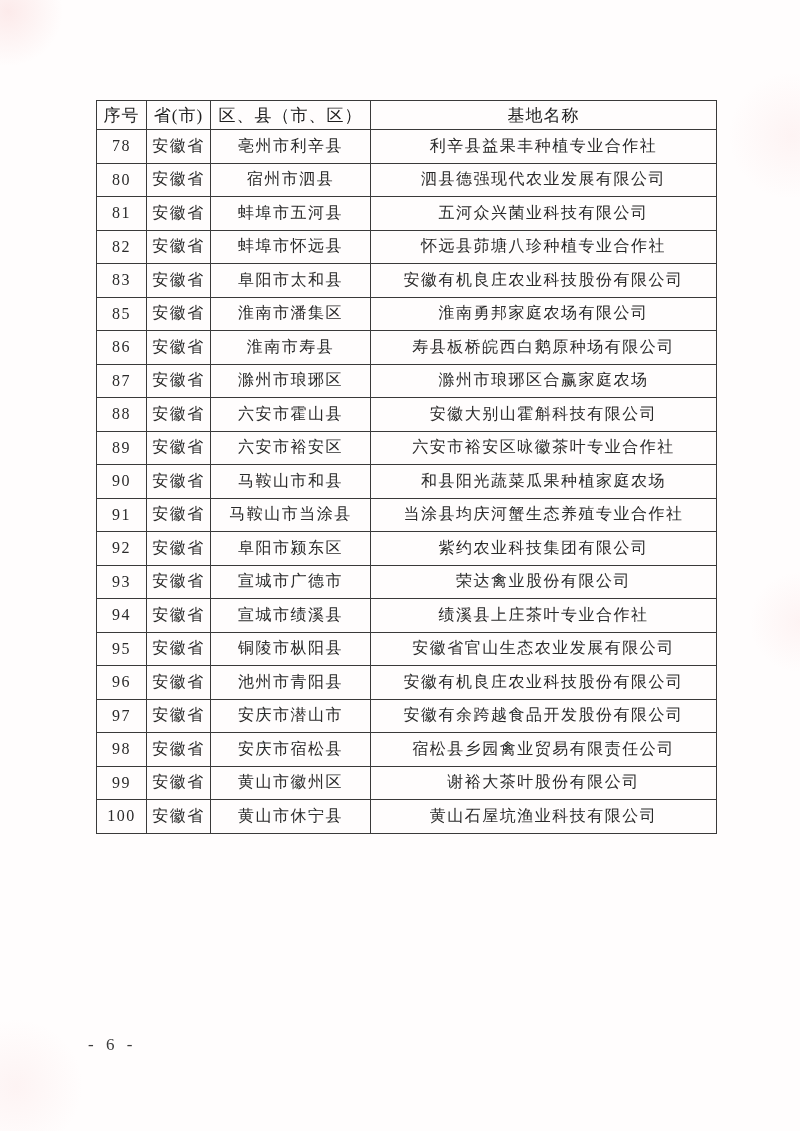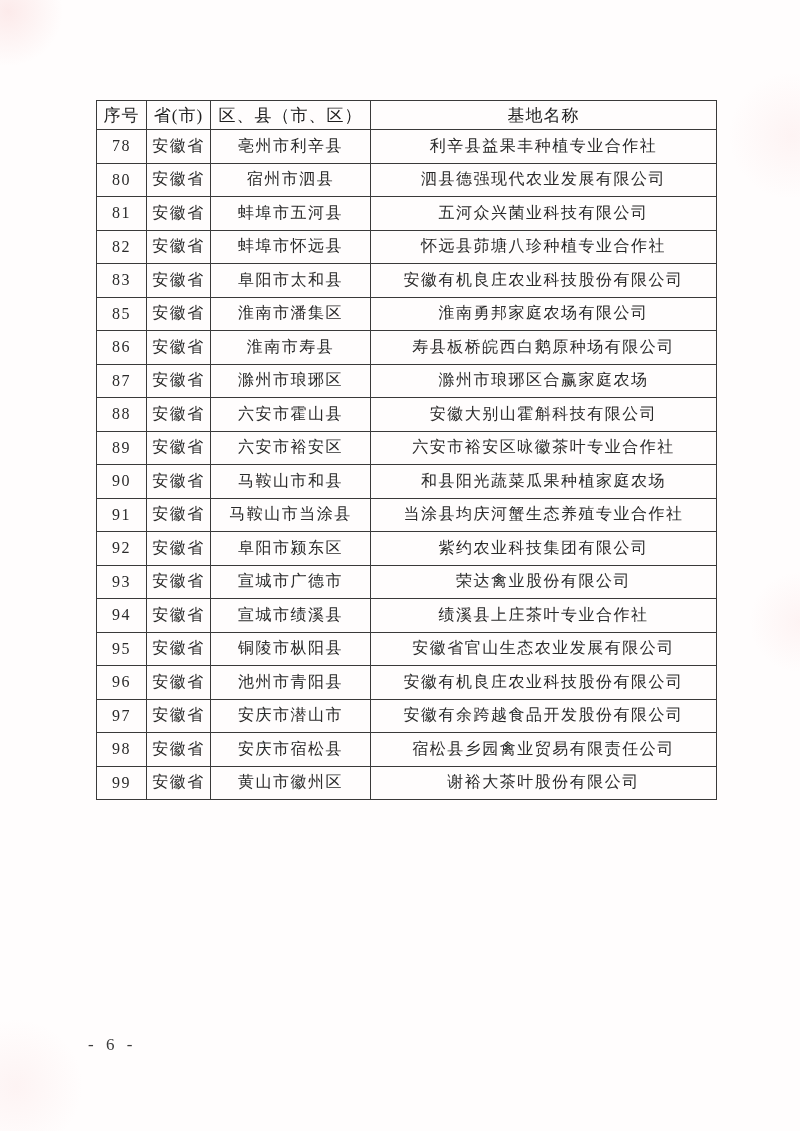--- a/index.html
+++ b/index.html
@@ -212,17 +212,23 @@
           <td>安徽省</td>
           <td>安庆市宿松县</td>
           <td>宿松县乡园禽业贸易有限责任公司</td>
         </tr>
         <tr>
           <td class="col-index">99</td>
           <td>安徽省</td>
           <td>黄山市徽州区</td>
           <td>谢裕大茶叶股份有限公司</td>
         </tr>
+        <tr>
+          <td class="col-index">100</td>
+          <td>安徽省</td>
+          <td>黄山市休宁县</td>
+          <td>黄山石屋坑渔业科技有限公司</td>
+        </tr>
       </tbody>
   </table>
 </div>
 
 <div class="page-number">- 6 -</div>
 
 </body></html>

